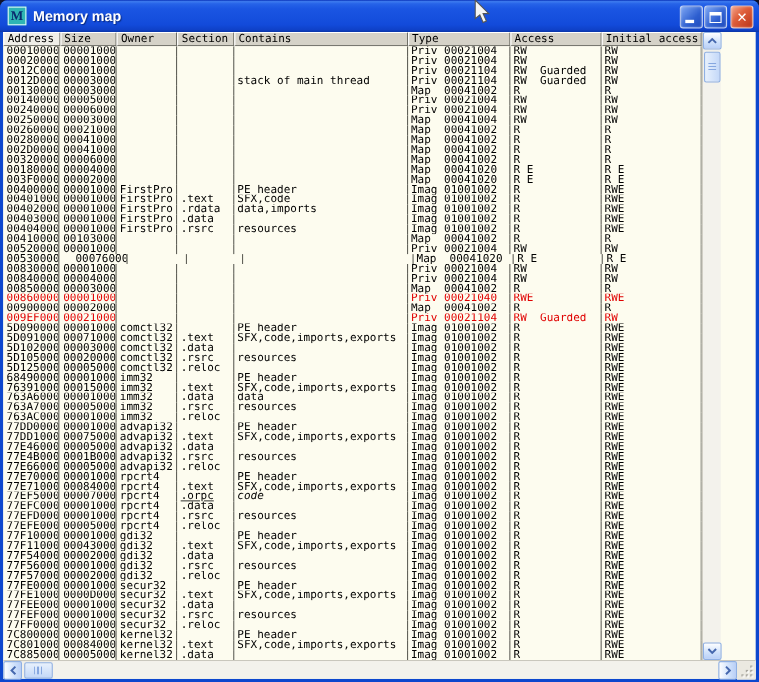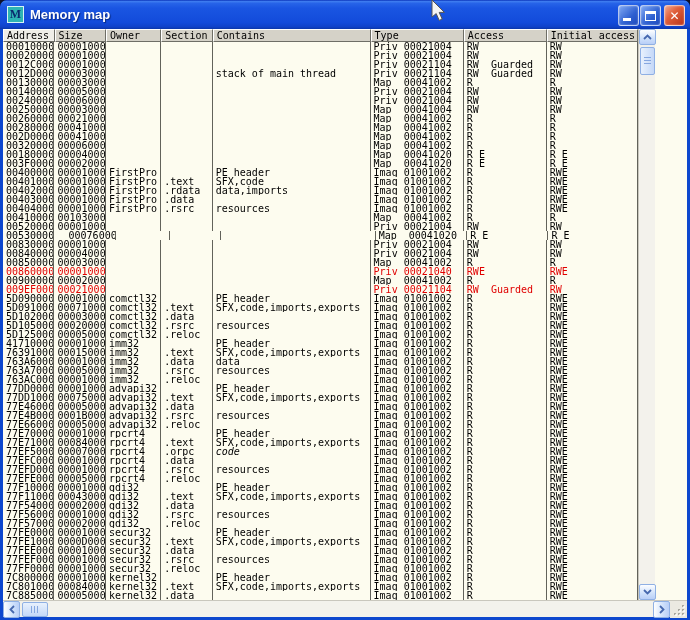--- a/index.html
+++ b/index.html
@@ -461,21 +461,21 @@
               <div class="tcell" style="width: 54px;">5D125000</div>
               <div class="tcell" style="width: 54px;">00005000</div>
               <div class="tcell" style="width: 58px;">comctl32</div>
               <div class="tcell" style="width: 54px;">.reloc</div>
               <div class="tcell" style="width: 166px;"></div>
               <div class="tcell" style="width: 98px;">Imag 01001002</div>
               <div class="tcell" style="width: 87px;">R</div>
               <div class="tcell" style="width: 96px;">RWE</div>
             </div>
             <div class="trow">
-              <div class="tcell" style="width: 54px;">41710000</div>
+              <div class="tcell" style="width: 54px;">68490000</div>
               <div class="tcell" style="width: 54px;">00001000</div>
               <div class="tcell" style="width: 58px;">imm32</div>
               <div class="tcell" style="width: 54px;"></div>
               <div class="tcell" style="width: 166px;">PE header</div>
               <div class="tcell" style="width: 98px;">Imag 01001002</div>
               <div class="tcell" style="width: 87px;">R</div>
               <div class="tcell" style="width: 96px;">RWE</div>
             </div>
             <div class="trow">
               <div class="tcell" style="width: 54px;">76391000</div>

